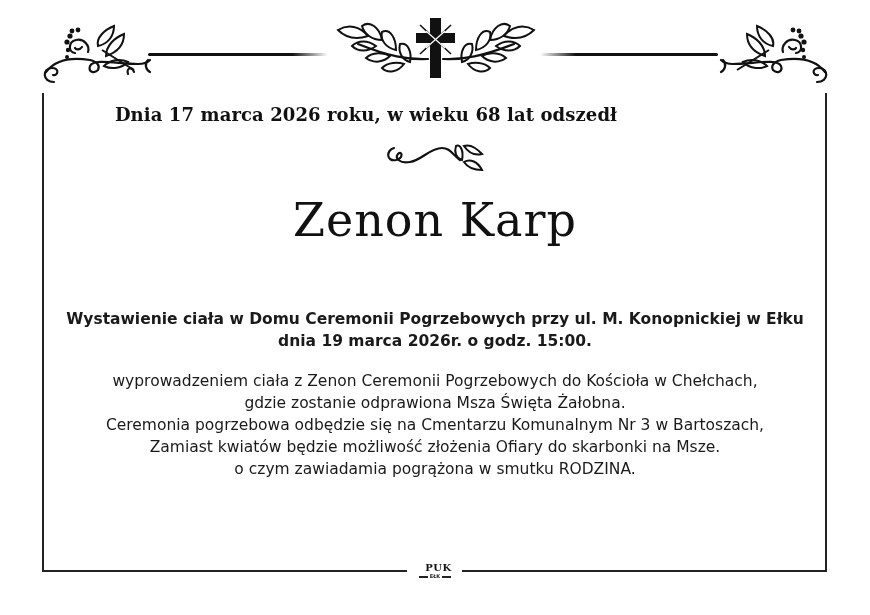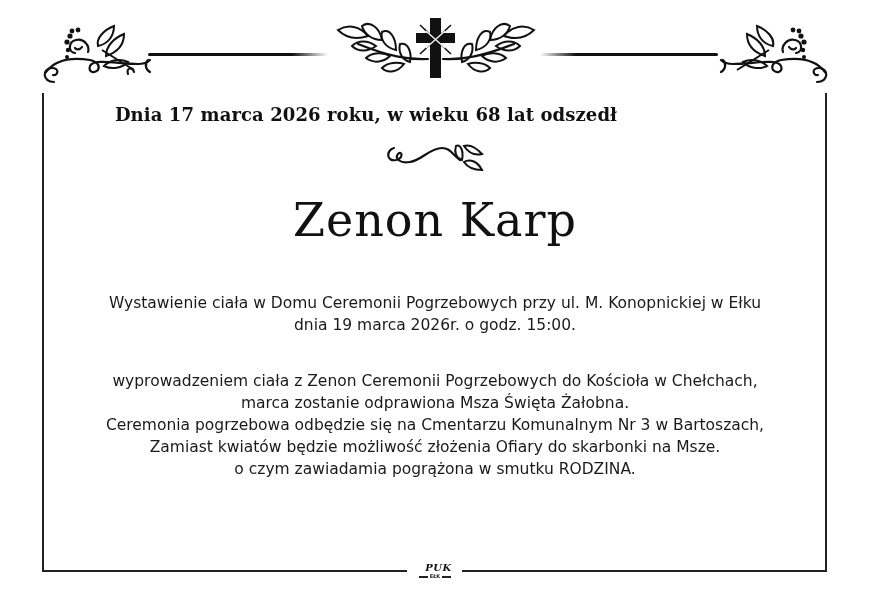--- a/index.html
+++ b/index.html
@@ -7,24 +7,24 @@
   .frame-left{position:absolute;left:42px;top:93px;width:2px;height:479px;background:#222;}
   .frame-right{position:absolute;left:825px;top:93px;width:2px;height:479px;background:#222;}
   .frame-bottom-l{position:absolute;left:42px;top:570px;width:365px;height:2px;background:#222;}
   .frame-bottom-r{position:absolute;left:462px;top:570px;width:365px;height:2px;background:#222;}
   .top-line-l{position:absolute;left:148px;top:53px;width:180px;height:3px;background:linear-gradient(90deg,#111 80%,#fff);border-radius:2px;}
   .top-line-r{position:absolute;left:540px;top:53px;width:178px;height:3px;background:linear-gradient(270deg,#111 80%,#fff);border-radius:2px;}
   svg{position:absolute;overflow:visible;}
   .headline{position:absolute;left:0;width:732px;top:104px;text-align:center;font-family:"DejaVu Serif",serif;font-weight:bold;font-size:18px;letter-spacing:0.1px;}
   .name{position:absolute;left:0;width:870px;top:193px;text-align:center;font-family:"DejaVu Serif",serif;font-weight:normal;font-size:46px;letter-spacing:1px;}
   .para{position:absolute;left:40px;width:790px;text-align:center;font-family:"DejaVu Sans",sans-serif;font-size:15.5px;line-height:22px;color:#1a1a1a;}
-  .p1{top:292px;}
+  .p1{top:308px;font-weight:bold;}
   .p2{top:370px;}
   .logo{position:absolute;left:414px;top:563px;width:42px;text-align:center;}
-  .logo-main{font-family:"DejaVu Serif",serif;font-weight:bold;font-style:italic;font-size:10px;line-height:10px;color:#111;letter-spacing:0.5px;margin-left:7px;}
+  .logo-main{font-family:"DejaVu Serif",serif;font-weight:bold;font-size:10px;line-height:10px;color:#111;letter-spacing:0.5px;margin-left:7px;}
   .logo-sub{font-family:"DejaVu Sans",sans-serif;font-weight:bold;font-size:5px;line-height:6px;color:#222;}
   .logo-sub::before,.logo-sub::after{content:"";display:inline-block;width:9px;height:2px;background:#222;vertical-align:middle;margin:0 2px;}
 </style>
 </head>
 <body>
 
 <div class="frame-left"></div>
 <div class="frame-right"></div>
 <div class="frame-bottom-l"></div>
 <div class="frame-bottom-r"></div>
@@ -132,21 +132,21 @@
 
 <div class="name">Zenon Karp</div>
 
 <div class="para p1">
   <div>Wystawienie ciała w Domu Ceremonii Pogrzebowych przy ul. M. Konopnickiej w Ełku</div>
   <div>dnia 19 marca 2026r.  o godz. 15:00.</div>
 </div>
 
 <div class="para p2">
   <div>wyprowadzeniem ciała z Zenon Ceremonii Pogrzebowych do Kościoła w Chełchach,</div>
-  <div>marca zostanie odprawiona Msza Święta Żałobna.</div>
+  <div>gdzie zostanie odprawiona Msza Święta Żałobna.</div>
   <div>Ceremonia pogrzebowa odbędzie się na Cmentarzu Komunalnym Nr 3 w Bartoszach,</div>
   <div>Zamiast kwiatów będzie możliwość złożenia Ofiary do skarbonki na Msze.</div>
   <div>o czym zawiadamia pogrążona w smutku RODZINA.</div>
 </div>
 
 <div class="logo">
   <div class="logo-main">PUK</div>
   <div class="logo-sub">EŁK</div>
 </div>
 

